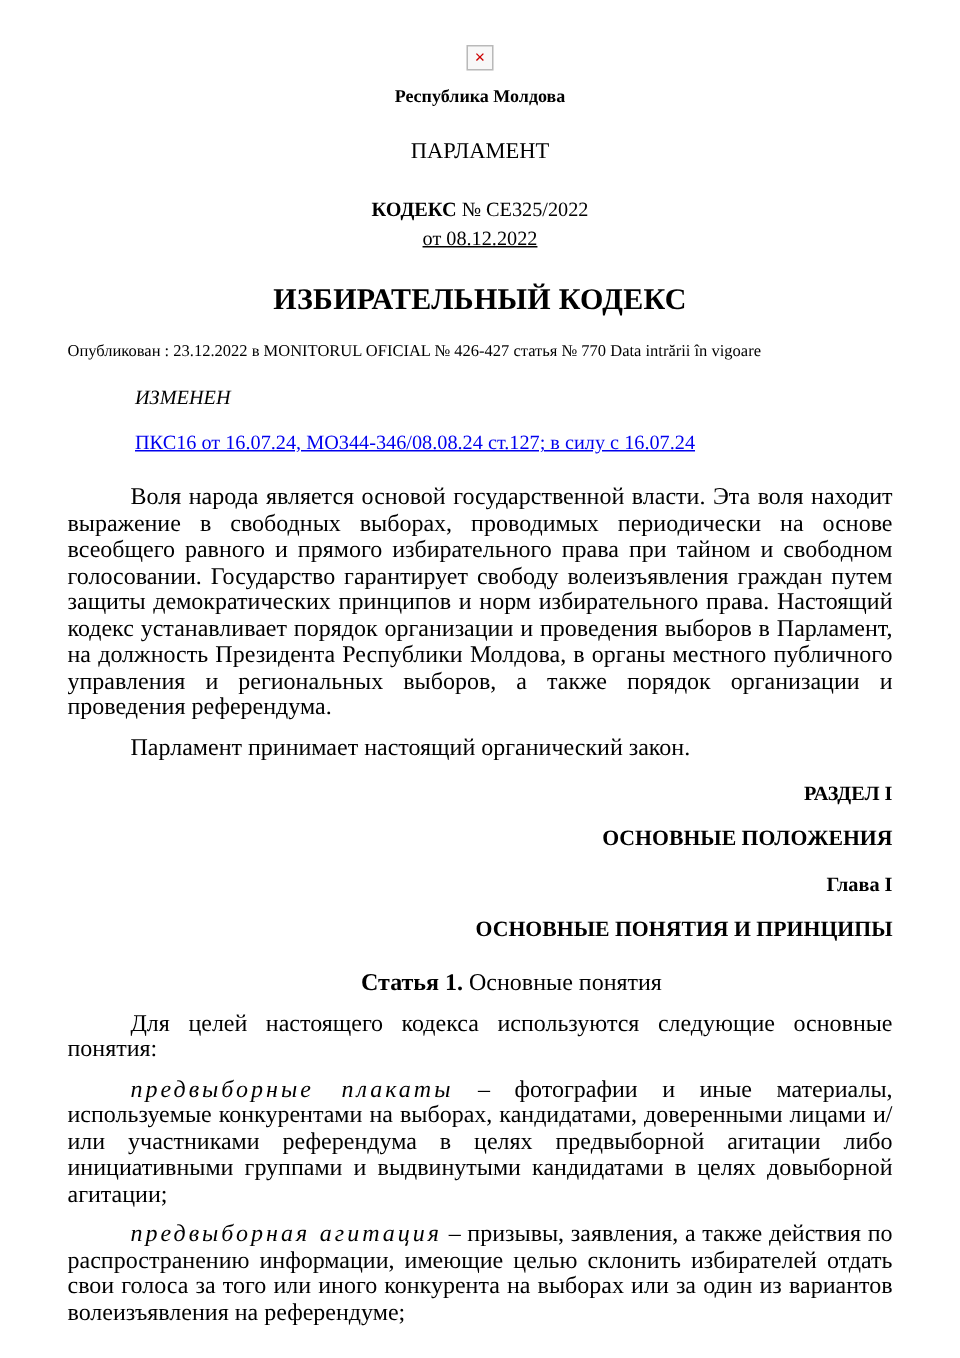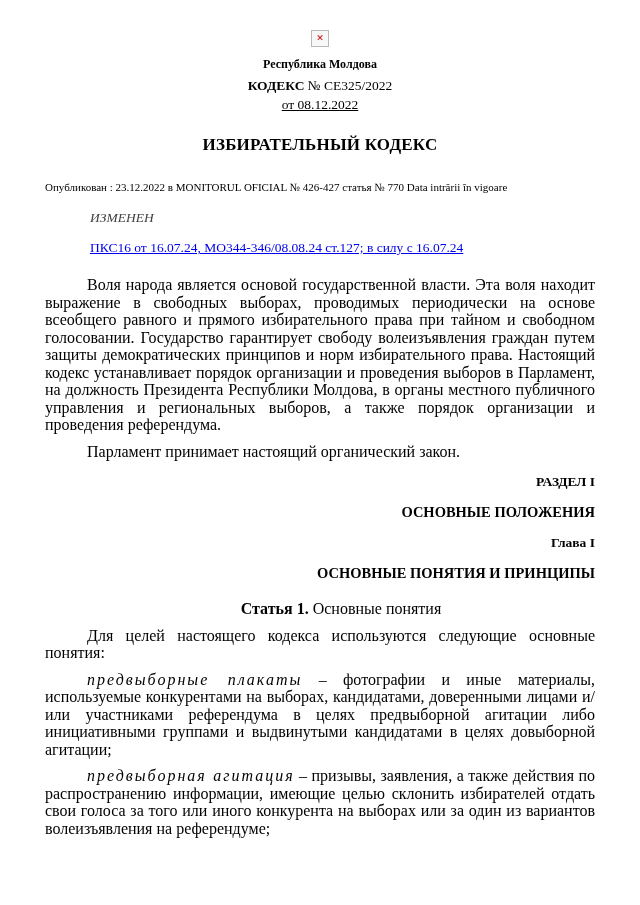--- a/index.html
+++ b/index.html
@@ -32,48 +32,48 @@
   }
   .broken-img .bx {
     color: #cc0000;
     font-size: 9px;
     line-height: 1;
     font-family: "Liberation Sans", sans-serif;
   }
 
   .country {
     font-size: 12px;
-    margin-bottom: 6px;
+    margin-bottom: 21px;
   }
   .parliament {
     font-size: 15px;
     margin-bottom: 22px;
   }
   .code-line {
     font-size: 13.5px;
     margin-bottom: 3px;
   }
   .code-date {
     font-size: 13.5px;
     margin-bottom: 22px;
     text-decoration: underline;
   }
   .doc-title {
-    font-size: 17px;
-    margin-bottom: 26px;
+    font-size: 20px;
+    margin-bottom: 16px;
     letter-spacing: 0.2px;
   }
   .published {
     font-size: 11px;
     margin-bottom: 17px;
   }
   .amended {
     font-size: 13.5px;
     font-style: italic;
-    color: #404040;
+    color: #000000;
     margin: 0 0 14px 45px;
   }
   .amend-link-wrap {
     margin: 0 0 20px 45px;
     font-size: 13.5px;
   }
   .amend-link {
     color: #0000ee;
     text-decoration: underline;
   }
@@ -105,20 +105,21 @@
 <body>
 
 <div class="page">
 
   <div class="broken-img">
     <span class="bx">✕</span>
   </div>
 
   <div class="center country bold">Республика Молдова</div>
 
+  <div class="center parliament">ПАРЛАМЕНТ</div>
 
   <div class="center code-line"><span class="bold">КОДЕКС</span><span> № CE325/2022</span></div>
 
   <div class="center code-date">от 08.12.2022</div>
 
   <div class="center doc-title bold">ИЗБИРАТЕЛЬНЫЙ КОДЕКС</div>
 
   <div class="published">Опубликован : 23.12.2022 в MONITORUL OFICIAL № 426-427 статья № 770 Data intrării în vigoare</div>
 
   <div class="amended">ИЗМЕНЕН</div>

